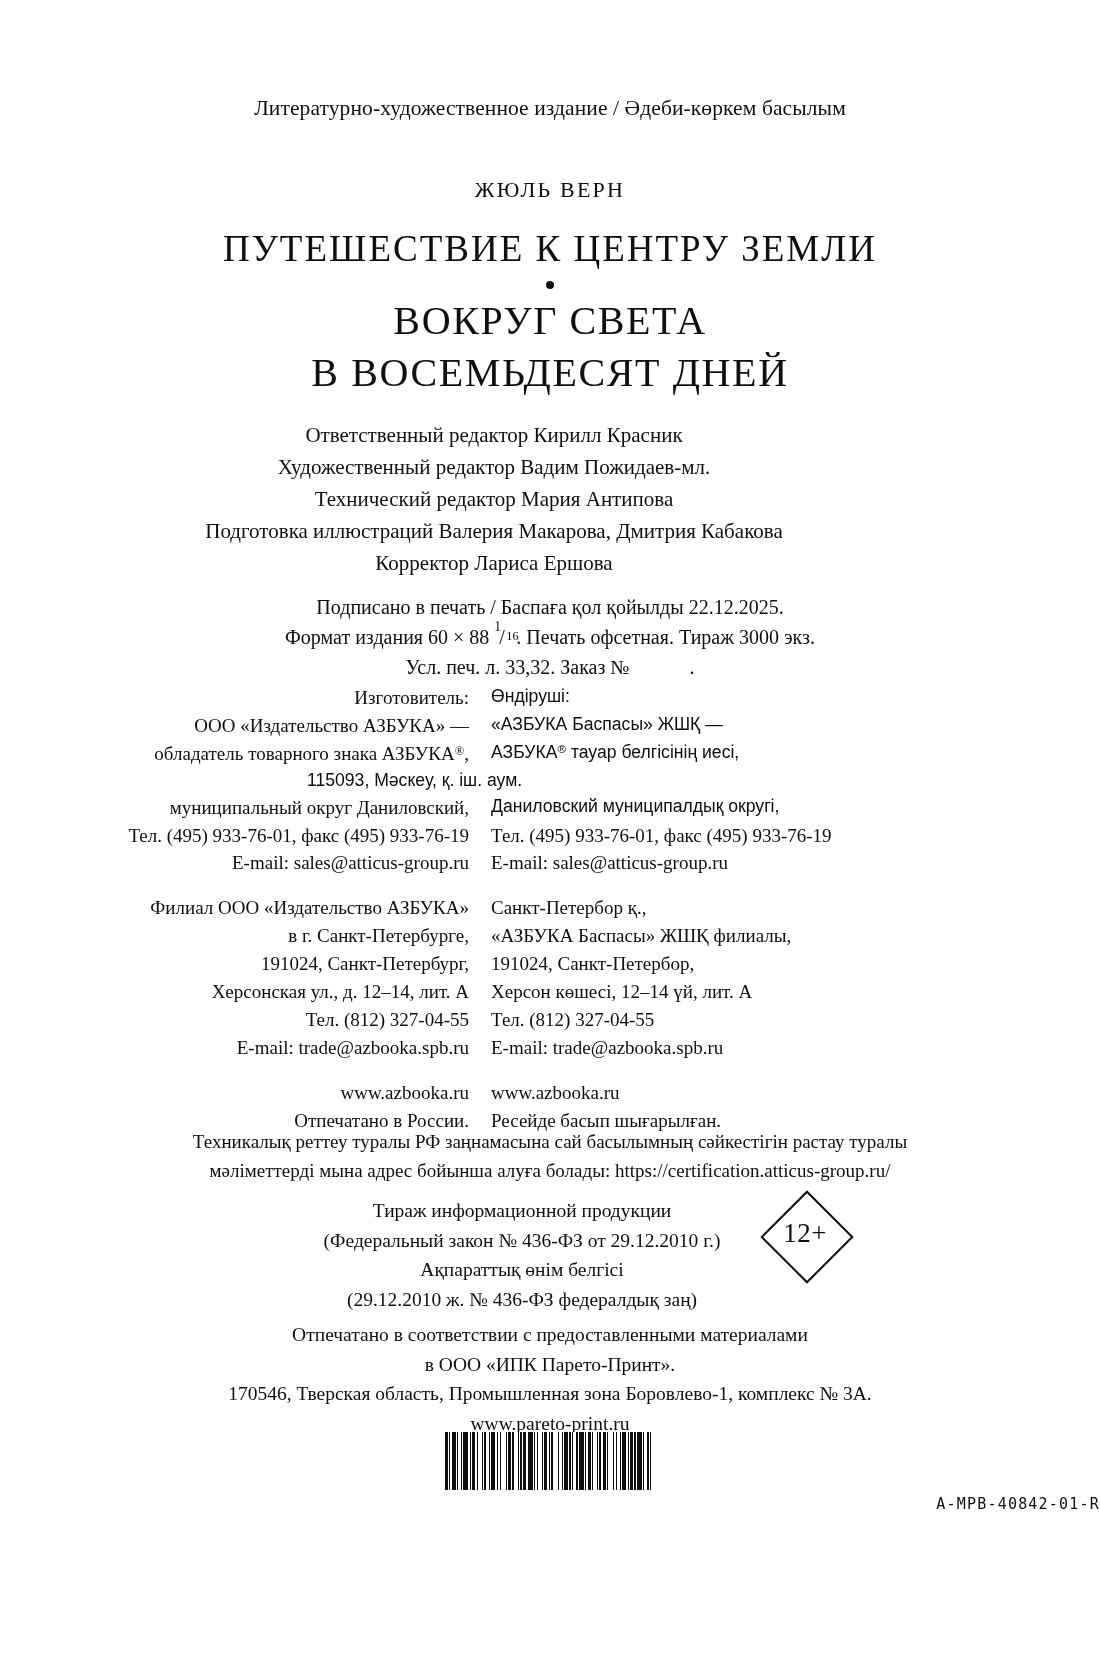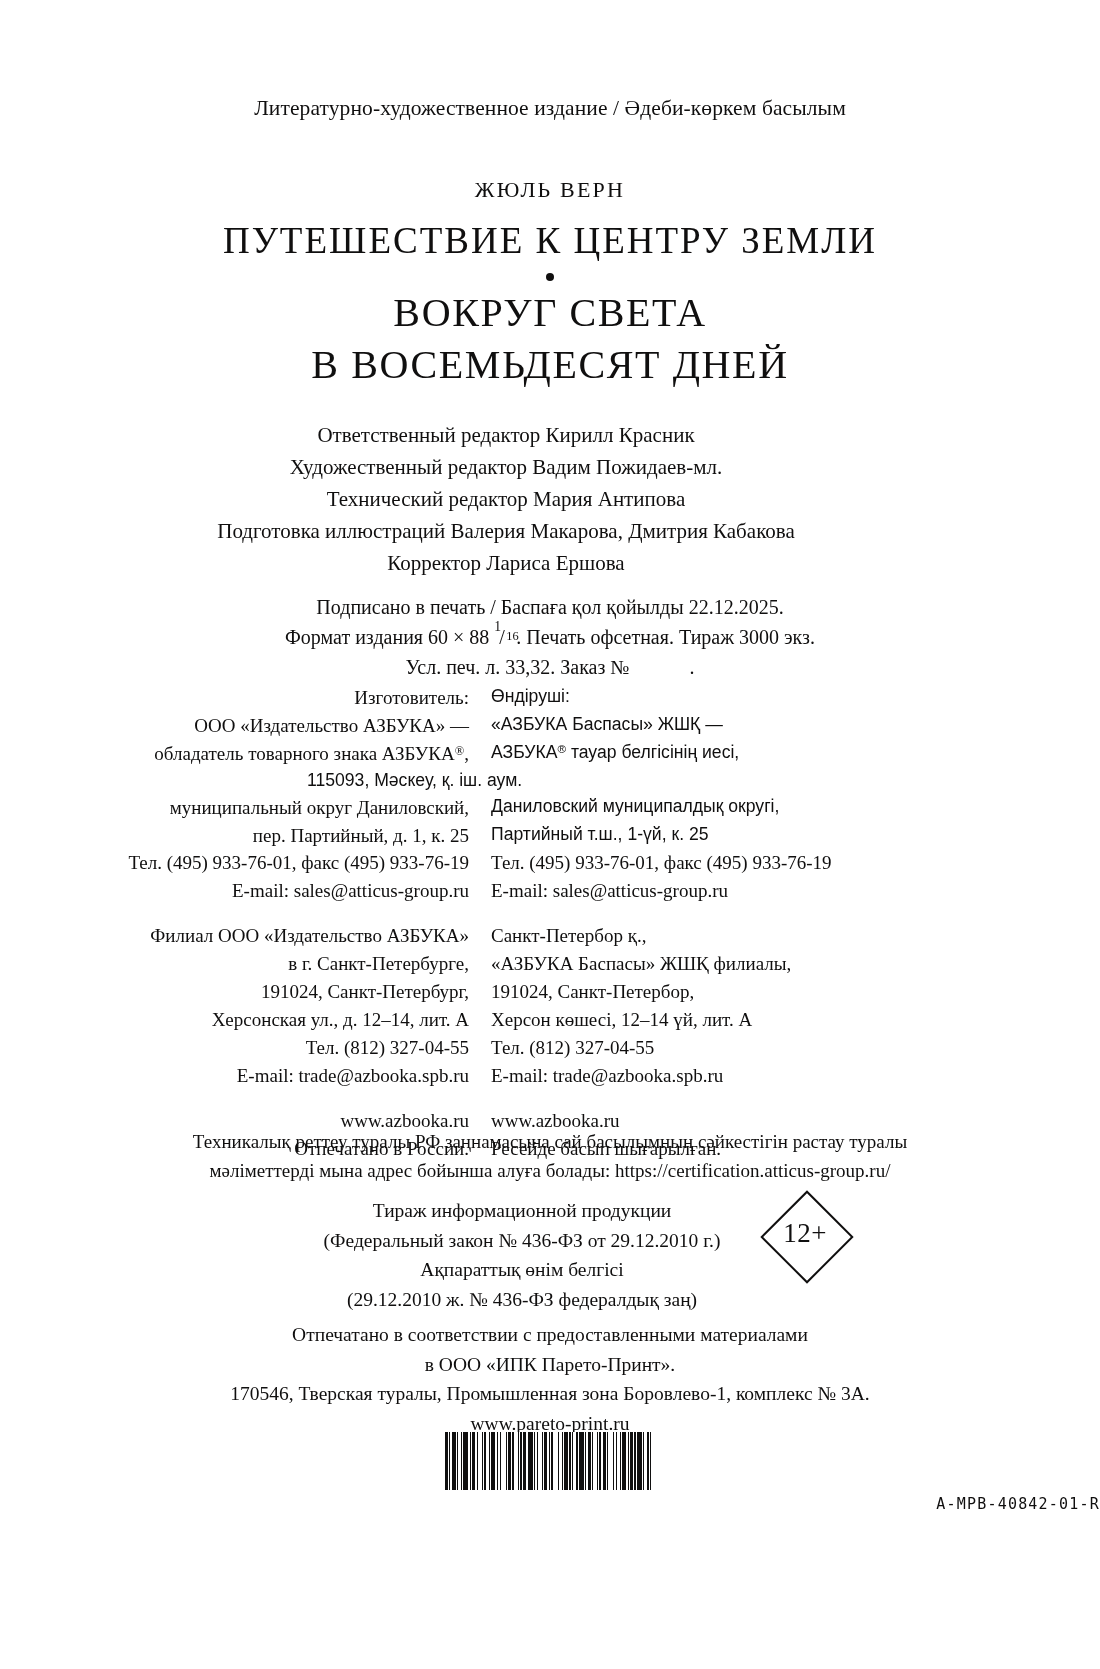--- a/index.html
+++ b/index.html
@@ -42,21 +42,21 @@
   }
   .author-name {
     font-size: 22px;
     letter-spacing: 2.2px;
     line-height: 1.25;
   }
   .book-title-1 {
     font-size: 37px;
     letter-spacing: 2.0px;
     line-height: 1.22;
-    margin-top: 14px;
+    margin-top: 22px;
     white-space: nowrap;
     text-align: center;
   }
   .title-dot {
     font-size: 20px;
     line-height: 0.5;
     margin-top: 6px;
     margin-bottom: 6px;
   }
   .title-dot span {
@@ -73,21 +73,20 @@
   }
 
   
   .credits {
     position: absolute;
     top: 420px;
     left: 0;
     width: 988px;
     font-size: 21px;
     line-height: 1.52;
-    padding-left: 12px;
   }
 
   
   .printinfo {
     position: absolute;
     top: 592px;
     left: 0;
     width: 1100px;
     font-size: 20px;
     line-height: 1.50;
@@ -288,24 +287,20 @@
           <div class="pub-col-kk kk-sans">АЗБУКА<span class="reg">®</span> тауар  белгісінің иесі,</div>
         </div>
         <div class="pub-row">
           <div class="pub-col-kk kk-sans">115093, Мәскеу, қ. іш. аум.</div>
         </div>
         <div class="pub-row">
           <div class="pub-col-ru">муниципальный округ Даниловский,</div>
           <div class="pub-col-kk kk-sans">Даниловский муниципалдық округі,</div>
         </div>
         <div class="pub-row">
-          <div class="pub-col-ru">пер. Партийный, д. 1, к. 25</div>
-          <div class="pub-col-kk kk-sans">Партийный т.ш., 1-үй, к. 25</div>
-        </div>
-        <div class="pub-row">
           <div class="pub-col-ru">Тел. (495) 933-76-01, факс (495) 933-76-19</div>
           <div class="pub-col-kk">Тел. (495) 933-76-01, факс (495) 933-76-19</div>
         </div>
         <div class="pub-row">
           <div class="pub-col-ru">E-mail: sales@atticus-group.ru</div>
           <div class="pub-col-kk">E-mail: sales@atticus-group.ru</div>
         </div>
       </div>
     <div class="pub-gap"></div>
     <div id="pub-branch">
@@ -359,21 +354,21 @@
     <div class="agemark-text">(29.12.2010 ж. № 436-ФЗ федералдық заң)</div>
   </div>
   <div class="age-badge">
     <div class="diamond"></div>
     <div class="age-label">12+</div>
   </div>
 
   <div class="printer center">
     <div>Отпечатано в соответствии с предоставленными материалами</div>
     <div>в ООО «ИПК Парето-Принт».</div>
-    <div>170546, Тверская туралы, Промышленная зона Боровлево-1, комплекс № 3А.</div>
+    <div>170546, Тверская область, Промышленная зона Боровлево-1, комплекс № 3А.</div>
     <div>www.pareto-print.ru</div>
   </div>
 
   <div class="barcode-wrap">
     <div class="barcode" id="barcode"><i style="width:3px;"></i><i style="width:1px;background:#fff;"></i><i style="width:1px;"></i><i style="width:2px;background:#fff;"></i><i style="width:4px;"></i><i style="width:1px;background:#fff;"></i><i style="width:1px;"></i><i style="width:3px;background:#fff;"></i><i style="width:1px;"></i><i style="width:1px;background:#fff;"></i><i style="width:5px;"></i><i style="width:2px;background:#fff;"></i><i style="width:1px;"></i><i style="width:1px;background:#fff;"></i><i style="width:3px;"></i><i style="width:2px;background:#fff;"></i><i style="width:1px;"></i><i style="width:4px;background:#fff;"></i><i style="width:1px;"></i><i style="width:1px;background:#fff;"></i><i style="width:2px;"></i><i style="width:3px;background:#fff;"></i><i style="width:1px;"></i><i style="width:1px;background:#fff;"></i><i style="width:4px;"></i><i style="width:2px;background:#fff;"></i><i style="width:1px;"></i><i style="width:2px;background:#fff;"></i><i style="width:1px;"></i><i style="width:5px;background:#fff;"></i><i style="width:1px;"></i><i style="width:1px;background:#fff;"></i><i style="width:3px;"></i><i style="width:1px;background:#fff;"></i><i style="width:2px;"></i><i style="width:4px;background:#fff;"></i><i style="width:1px;"></i><i style="width:1px;background:#fff;"></i><i style="width:2px;"></i><i style="width:1px;background:#fff;"></i><i style="width:3px;"></i><i style="width:2px;background:#fff;"></i><i style="width:5px;"></i><i style="width:1px;background:#fff;"></i><i style="width:1px;"></i><i style="width:2px;background:#fff;"></i><i style="width:1px;"></i><i style="width:4px;background:#fff;"></i><i style="width:1px;"></i><i style="width:1px;background:#fff;"></i><i style="width:3px;"></i><i style="width:2px;background:#fff;"></i><i style="width:1px;"></i><i style="width:1px;background:#fff;"></i><i style="width:2px;"></i><i style="width:5px;background:#fff;"></i><i style="width:1px;"></i><i style="width:3px;background:#fff;"></i><i style="width:1px;"></i><i style="width:1px;background:#fff;"></i><i style="width:4px;"></i><i style="width:1px;background:#fff;"></i><i style="width:2px;"></i><i style="width:1px;background:#fff;"></i><i style="width:1px;"></i><i style="width:3px;background:#fff;"></i><i style="width:2px;"></i><i style="width:1px;background:#fff;"></i><i style="width:5px;"></i><i style="width:1px;background:#fff;"></i><i style="width:1px;"></i><i style="width:2px;background:#fff;"></i><i style="width:3px;"></i><i style="width:1px;background:#fff;"></i><i style="width:1px;"></i><i style="width:4px;background:#fff;"></i><i style="width:1px;"></i><i style="width:1px;background:#fff;"></i><i style="width:2px;"></i><i style="width:2px;background:#fff;"></i><i style="width:3px;"></i><i style="width:1px;background:#fff;"></i><i style="width:1px;"></i><i style="width:5px;background:#fff;"></i><i style="width:1px;"></i><i style="width:2px;background:#fff;"></i><i style="width:1px;"></i><i style="width:3px;background:#fff;"></i><i style="width:1px;"></i><i style="width:1px;background:#fff;"></i><i style="width:4px;"></i><i style="width:2px;background:#fff;"></i><i style="width:1px;"></i><i style="width:1px;background:#fff;"></i><i style="width:3px;"></i><i style="width:1px;background:#fff;"></i><i style="width:2px;"></i><i style="width:1px;background:#fff;"></i><i style="width:5px;"></i><i style="width:1px;background:#fff;"></i><i style="width:1px;"></i><i style="width:3px;background:#fff;"></i><i style="width:2px;"></i><i style="width:1px;background:#fff;"></i><i style="width:1px;"></i><i style="width:4px;background:#fff;"></i></div>
     <div class="barcode-label">A-MPB-40842-01-R</div>
   </div>
 
 </div>
 

